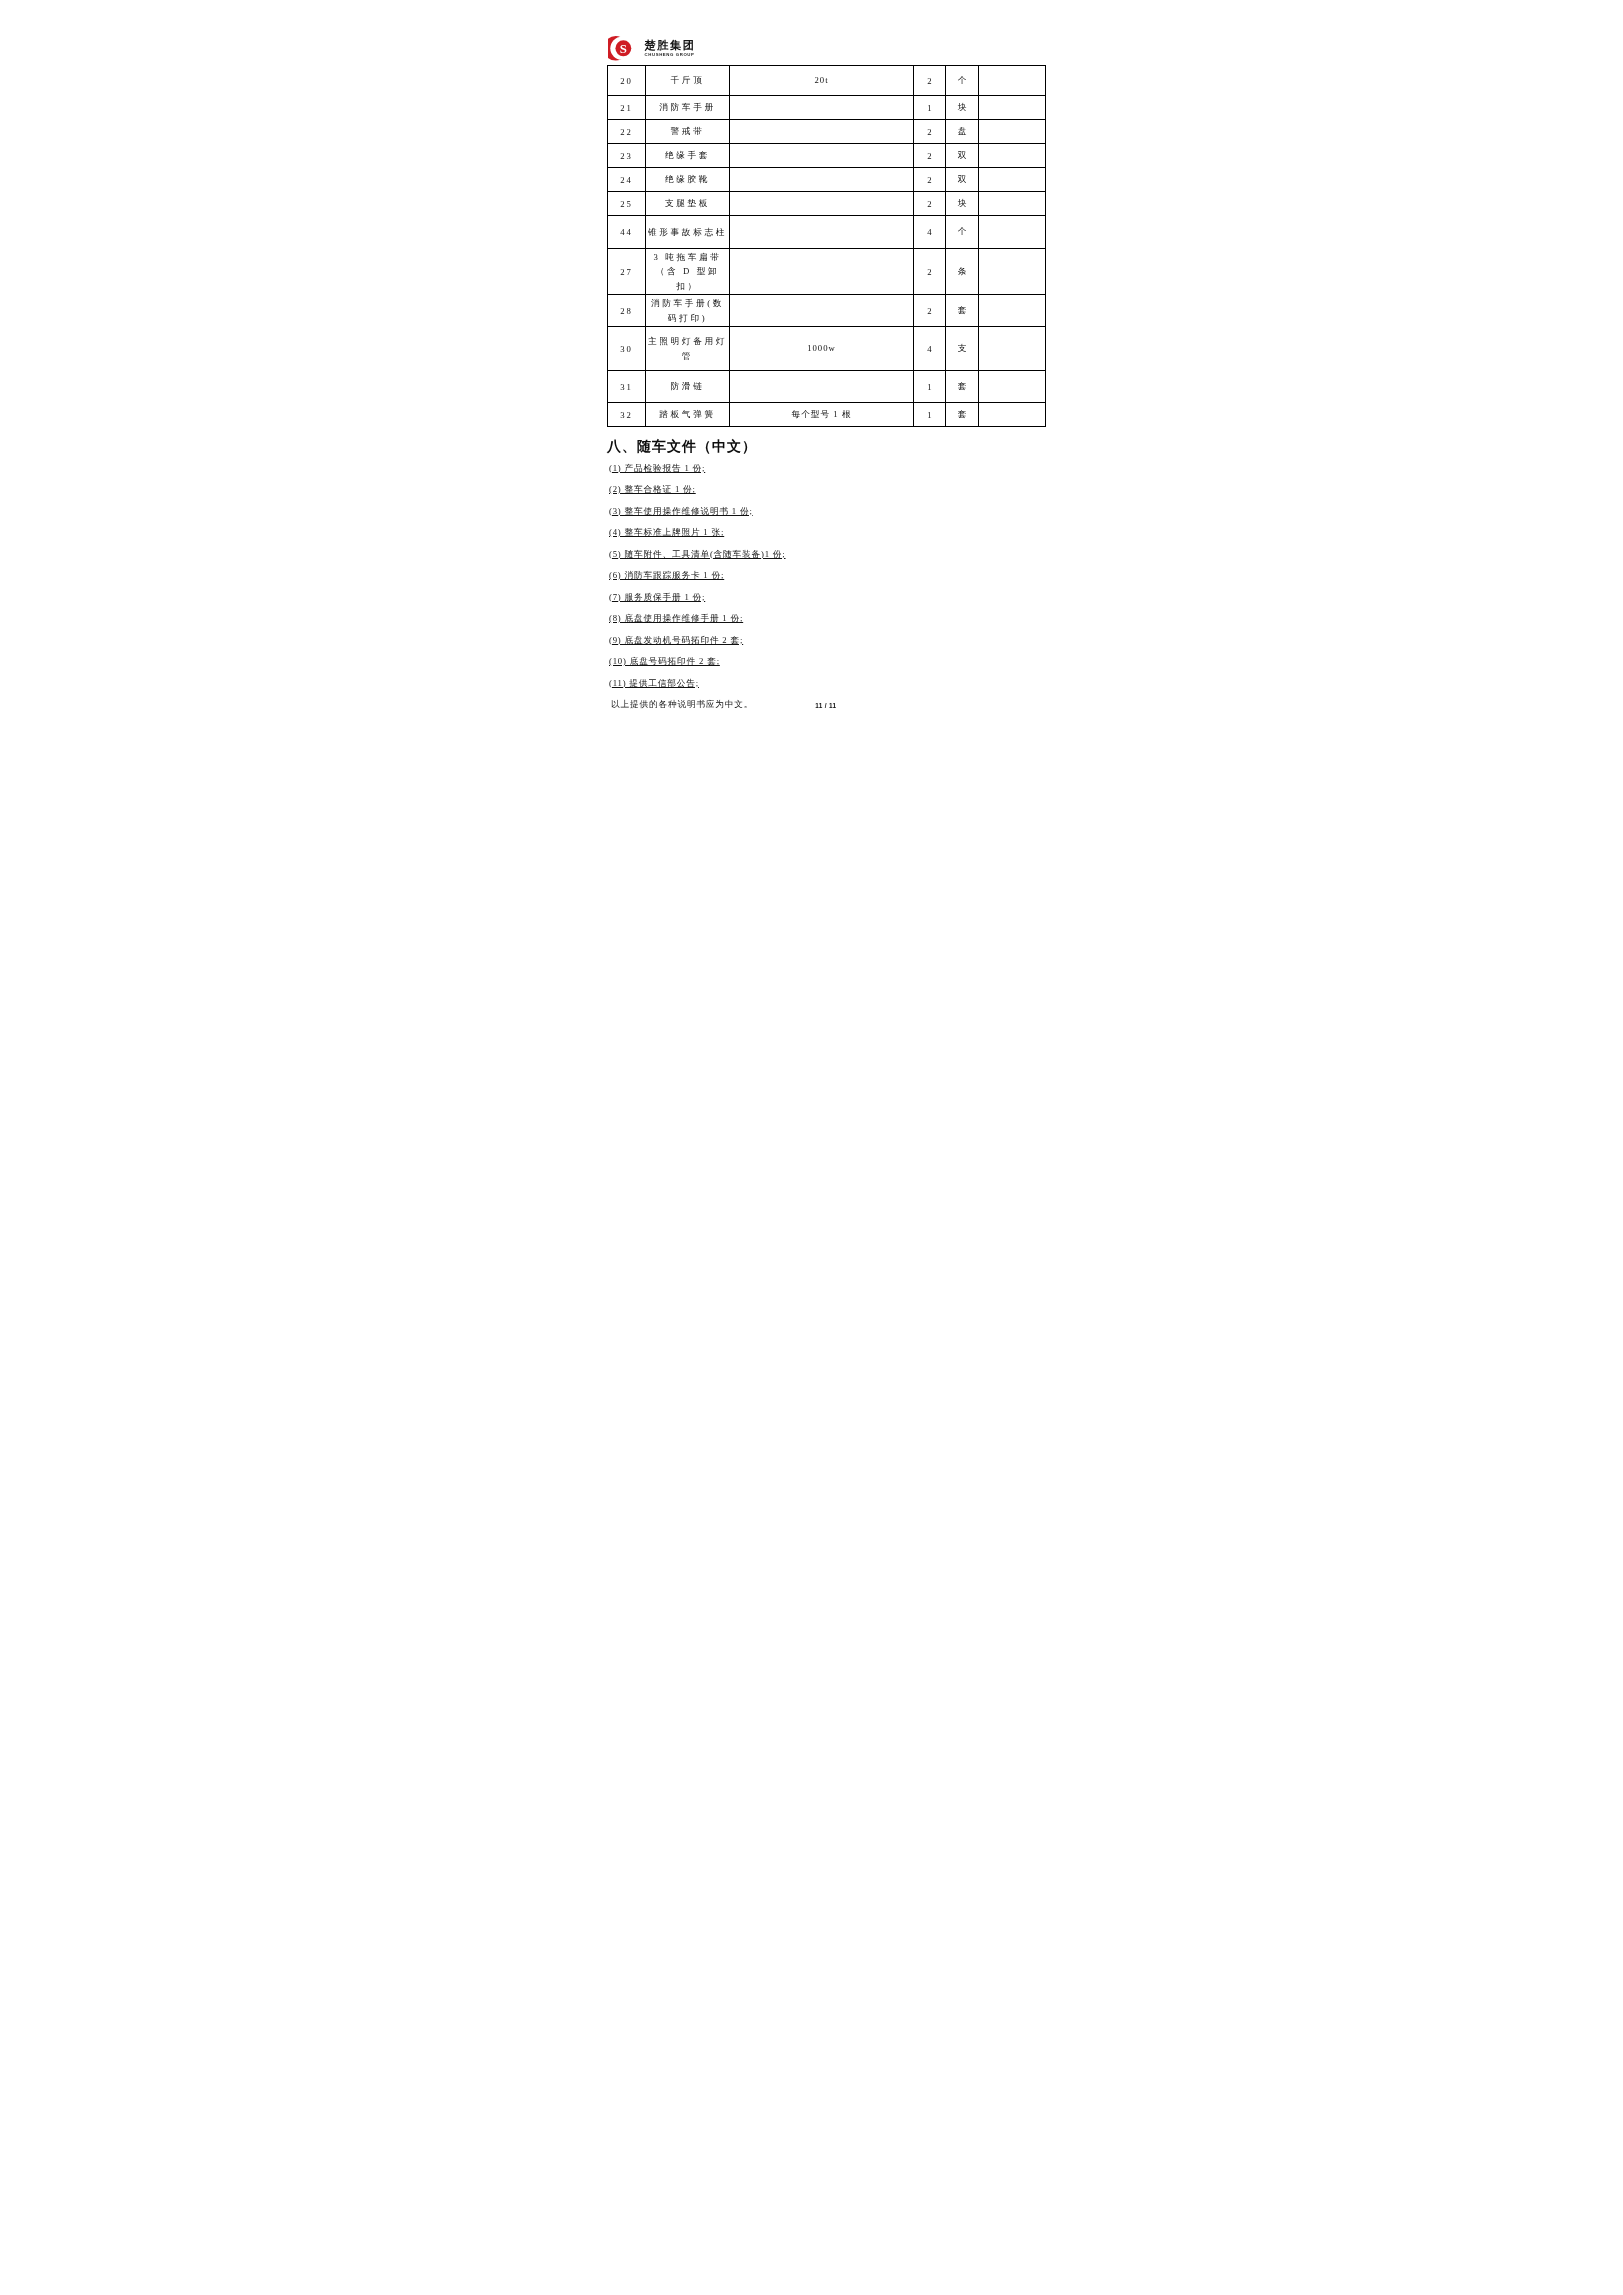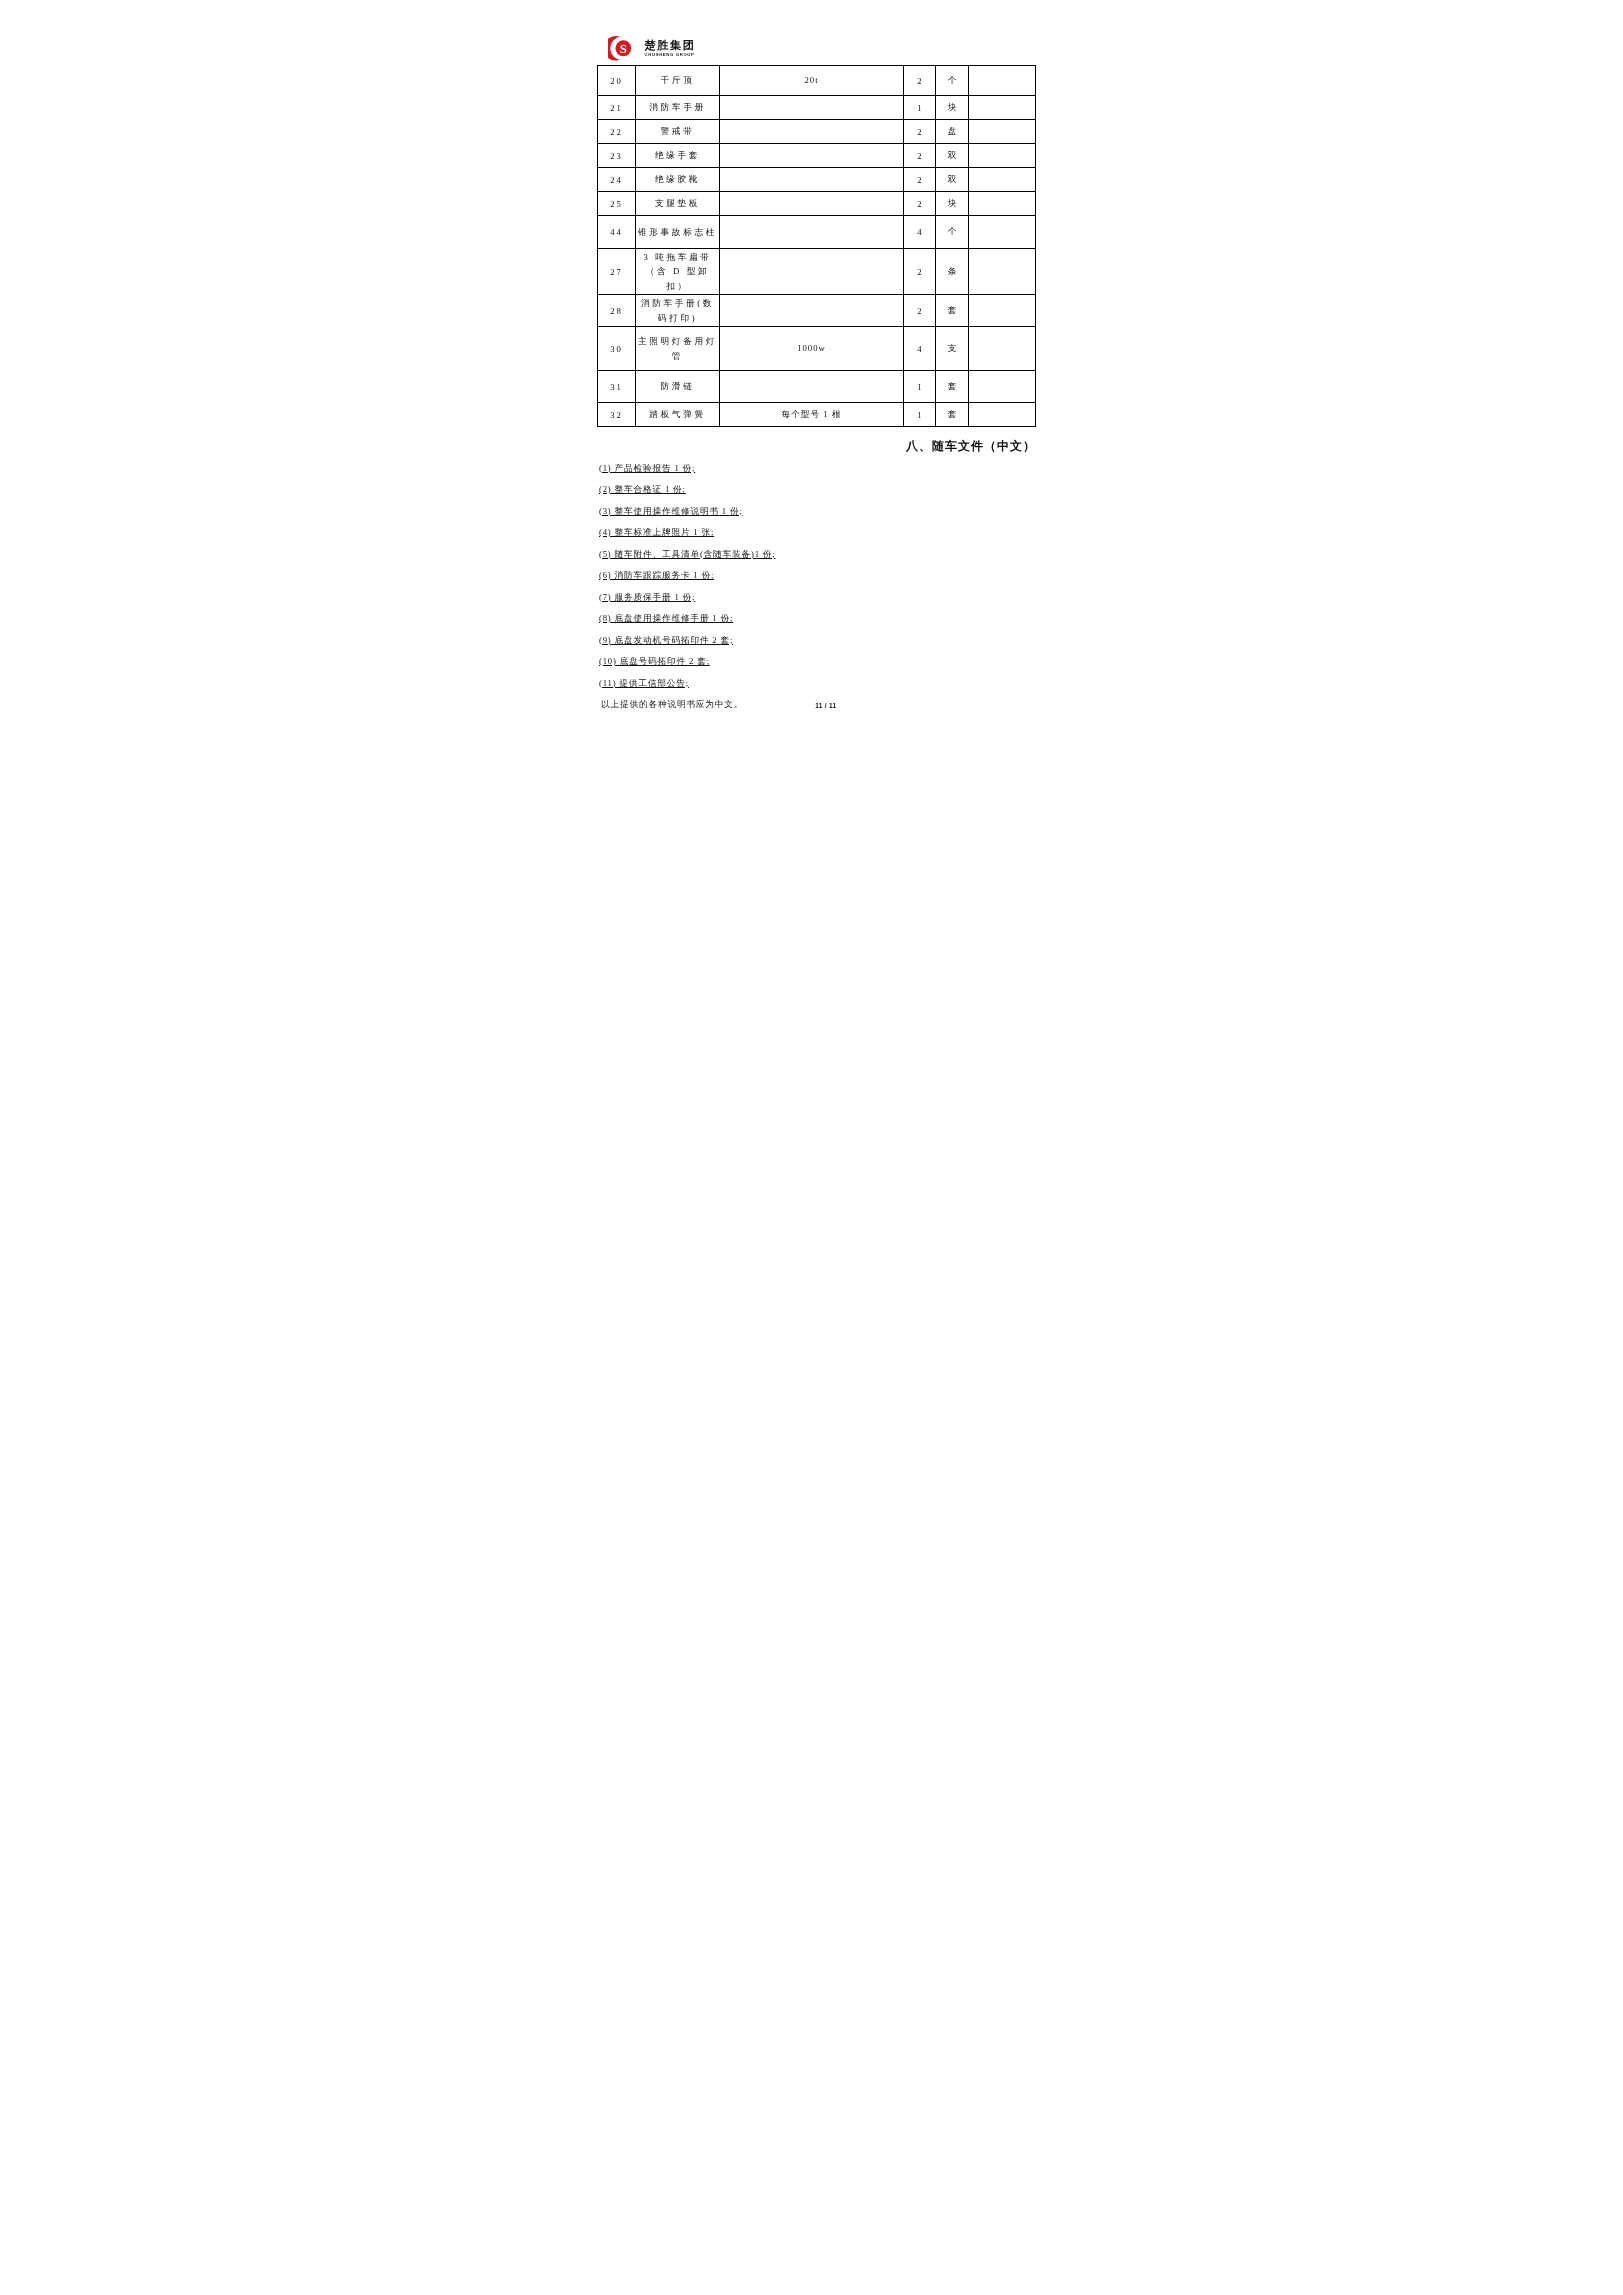--- a/index.html
+++ b/index.html
@@ -21,21 +21,21 @@
     font-family: "Liberation Sans", "DejaVu Sans", sans-serif;
     font-weight: 900; font-size: 11.2px; letter-spacing: 1.5px;
     color: #151515; line-height: 12.3px; white-space: nowrap;
   }
   .logo-en {
     font-family: "Liberation Sans", "DejaVu Sans", sans-serif;
     font-weight: 700; font-size: 4.3px; letter-spacing: 0.6px;
     color: #222222; margin-top: 1px; white-space: nowrap;
   }
   
-  .content { position: absolute; left: 56px; top: 65px; width: 439px; }
+  .content { position: absolute; left: 66px; top: 65px; width: 439px; }
   table.equip {
     border-collapse: collapse; table-layout: fixed;
     width: 438px;
   }
   table.equip td {
     border: 1px solid #000000;
     text-align: center; vertical-align: middle;
     font-size: 8.7px; padding: 1px 2px;
     overflow: hidden;
   }
@@ -49,22 +49,22 @@
   tbody tr:nth-child(13) td { height: 22.5px; }
   td.c-no   { letter-spacing: 2px; font-size: 9.2px; }
   td.c-name { letter-spacing: 2.6px; line-height: 14.3px; padding: 1px 12.3px; }
   td.c-spec { vertical-align: top; padding-top: 2.6px; letter-spacing: 1px; line-height: 13.3px; }
   td.c-qty  { font-size: 9.2px; }
   td.c-unit { font-size: 8.7px; }
   
   .sec-heading {
     margin-top: 14.3px;
     font-family: "Liberation Sans", "DejaVu Sans", sans-serif;
-    font-weight: 700; font-size: 12px; letter-spacing: 1px;
-    color: #0d0d0d; line-height: 10.2px; text-align: right;
+    font-weight: 700; font-size: 14px; letter-spacing: 1px;
+    color: #0d0d0d; line-height: 10.2px;
   }
   .doc-list { margin-top: 12px; text-decoration: underline; }
   .doc-item {
     font-size: 8.7px; letter-spacing: 0.8px;
     line-height: 9.2px; margin: 0 0 12.3px 2px; color: #141414;
   }
   .closing-line {
     font-size: 8.7px; letter-spacing: 0.8px;
     line-height: 9.2px; margin: 0 0 0 4px; color: #141414;
   }

